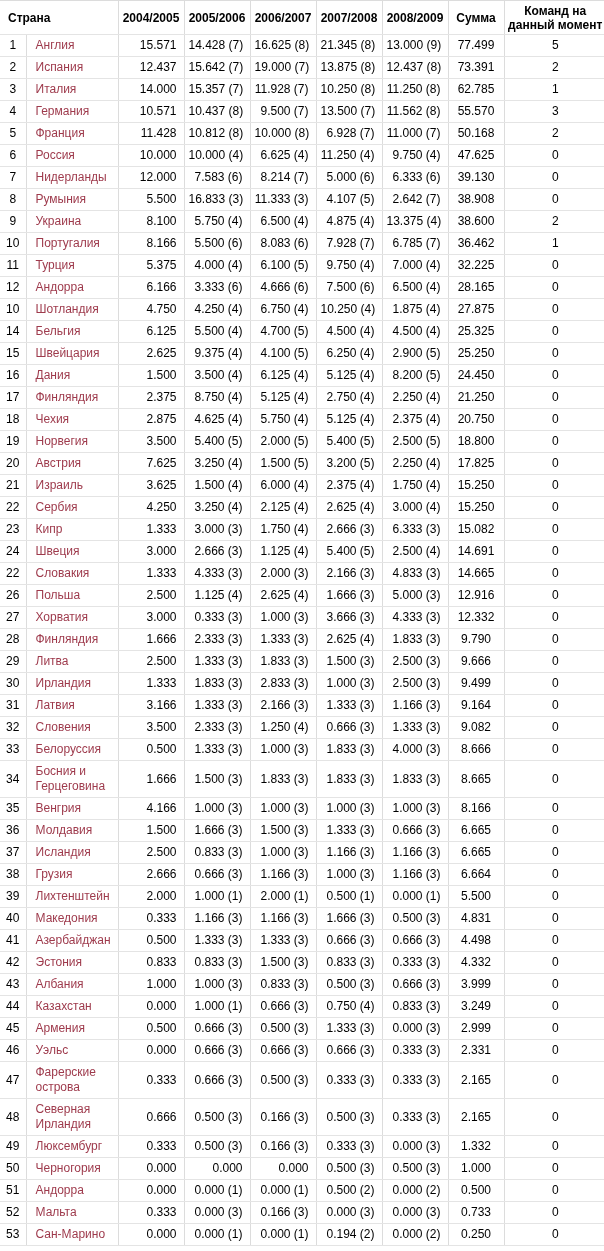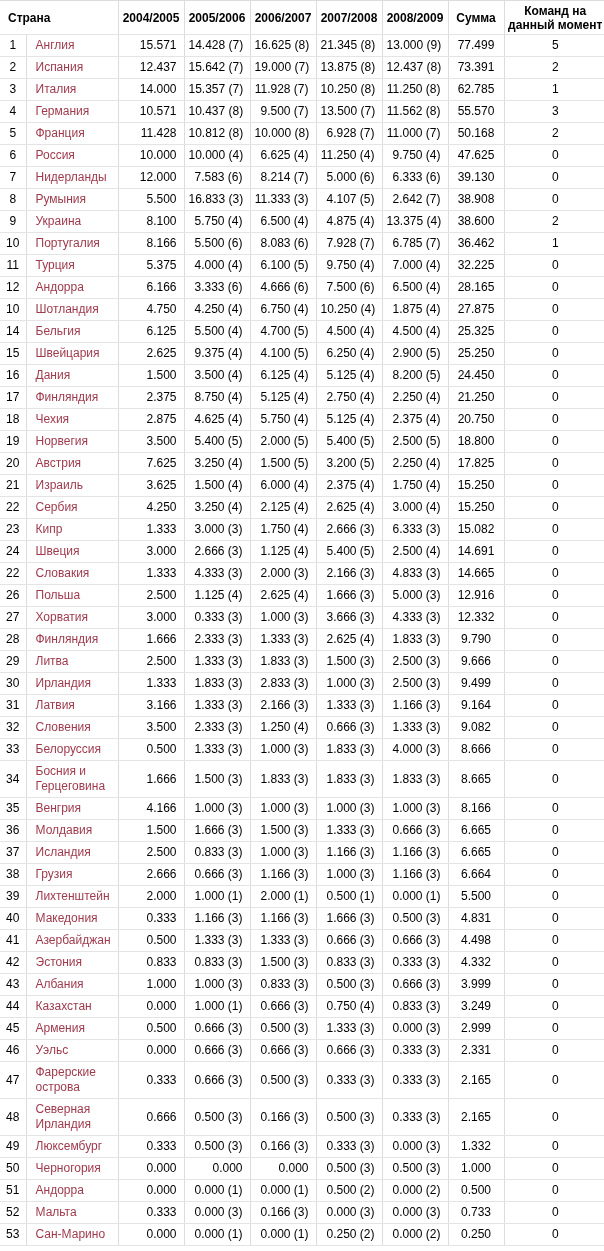--- a/index.html
+++ b/index.html
@@ -650,19 +650,19 @@
         <td class="season">0.000 (3)</td>
         <td class="sum">0.733</td>
         <td class="teams">0</td>
       </tr>
       <tr>
         <td class="rank">53</td>
         <td class="country"><span>Сан-Марино</span></td>
         <td class="season">0.000</td>
         <td class="season">0.000 (1)</td>
         <td class="season">0.000 (1)</td>
-        <td class="season">0.250 (2)</td>
+        <td class="season">0.194 (2)</td>
         <td class="season">0.000 (2)</td>
         <td class="sum">0.250</td>
         <td class="teams">0</td>
       </tr>
     </tbody>
 </table>
 
 </body></html>

